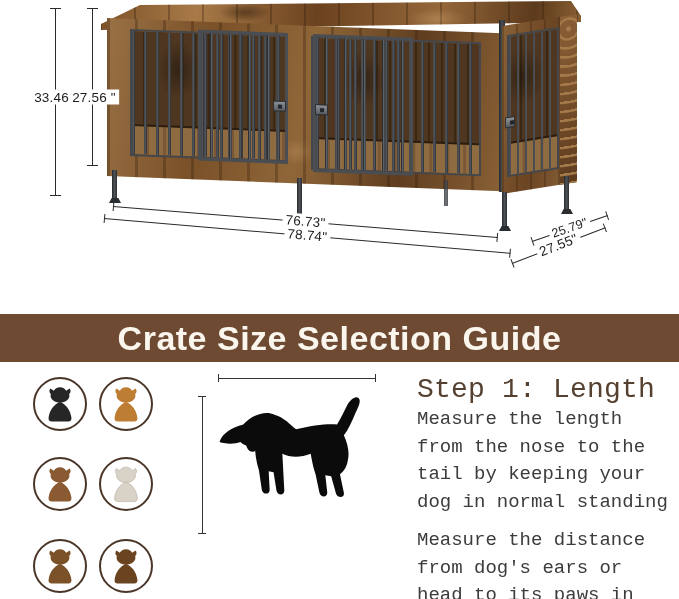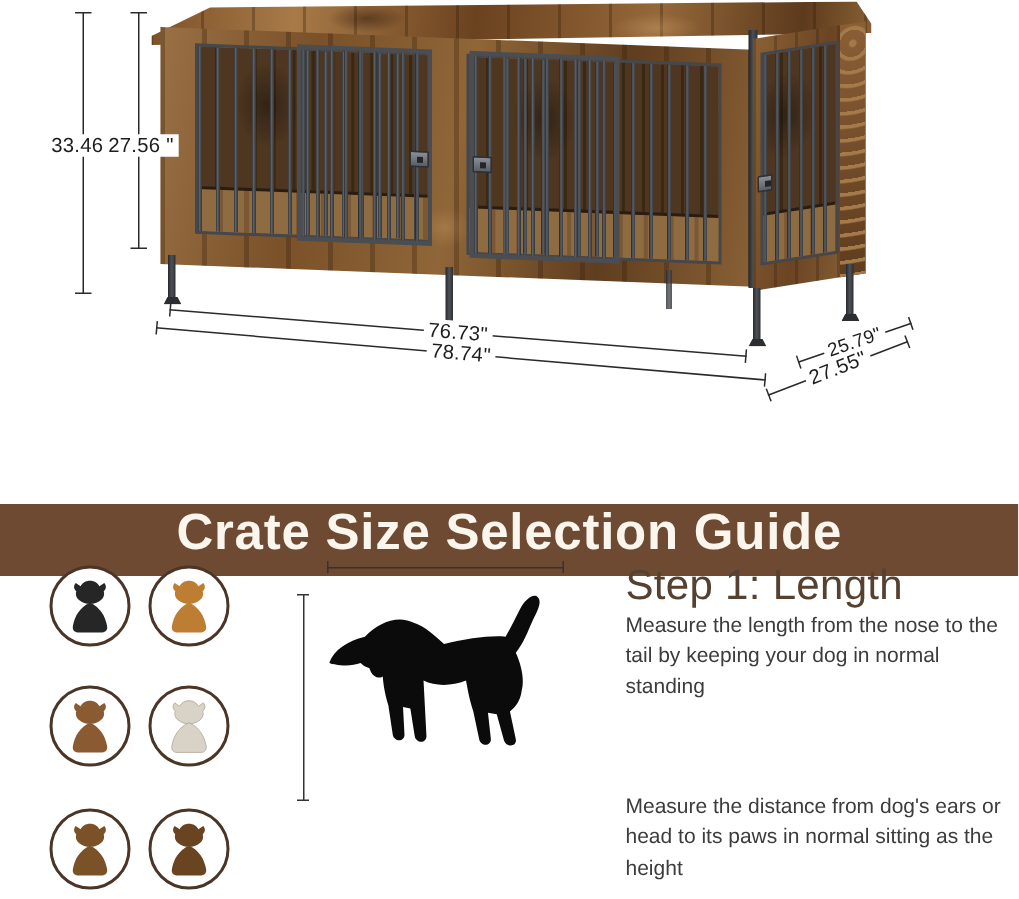--- a/index.html
+++ b/index.html
@@ -65,35 +65,35 @@
   .vdim{position:absolute;width:1px;background:#2a2a2a;}
   .vdim .cap{position:absolute;left:-5px;width:11px;height:1px;background:#2a2a2a;}
   .hdim{position:absolute;height:1px;background:#2a2a2a;transform-origin:left center;}
   .hdim .cap{position:absolute;top:-4px;width:1px;height:9px;background:#2a2a2a;}
   .dimlabel{position:absolute;background:#fff;color:#1d1d1d;font-size:13.5px;
         letter-spacing:.2px;padding:0 3px;white-space:nowrap;}
   .dimlabel.center{left:50%;top:0;transform:translate(-50%,-50%);}
 
   
   .banner{position:absolute;left:0;top:314px;width:679px;height:48px;
-        display:flex;align-items:flex-start;justify-content:center;margin-top:22px;}
+        display:flex;align-items:center;justify-content:center;}
   .banner h1{margin:0;font-size:34px;font-weight:bold;letter-spacing:.5px;}
 
   
-  .guide{position:absolute;left:0;top:362px;width:678px;height:237px;}
+  .guide{position:absolute;left:0;top:362px;width:678px;height:237px;font-family:Liberation Mono, monospace;}
   .breed{position:absolute;width:54px;height:54px;border:2px solid #4a3526;border-radius:50%;
         background:#fff;display:flex;align-items:center;justify-content:center;overflow:hidden;}
   .breed svg{width:44px;height:44px;}
 
   .fig-hline{position:absolute;height:1px;background:#333;}
   .fig-hline .cap{position:absolute;top:-4px;width:1px;height:8px;background:#333;}
   .fig-vline{position:absolute;width:1px;background:#333;}
   .fig-vline .cap{position:absolute;left:-4px;width:8px;height:1px;background:#333;}
   .step-title{position:absolute;left:417px;margin:0;font-size:28px;font-weight:500;letter-spacing:.2px;}
-  .step-body{position:absolute;left:417px;width:258px;font-size:14px;line-height:1.45;}
+  .step-body{position:absolute;left:417px;width:258px;font-size:19px;line-height:1.45;}
 </style>
 </head>
 <body>
 
 <div class="stage">
 
   <div class="product">
 
     <div class="slab"></div>
 

